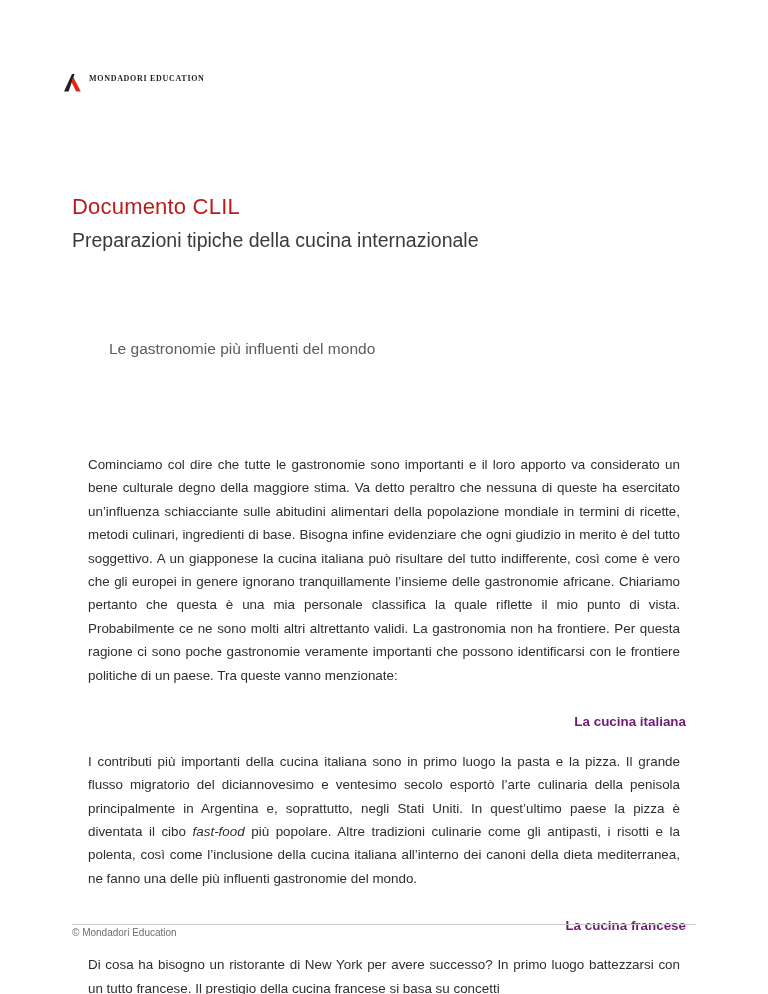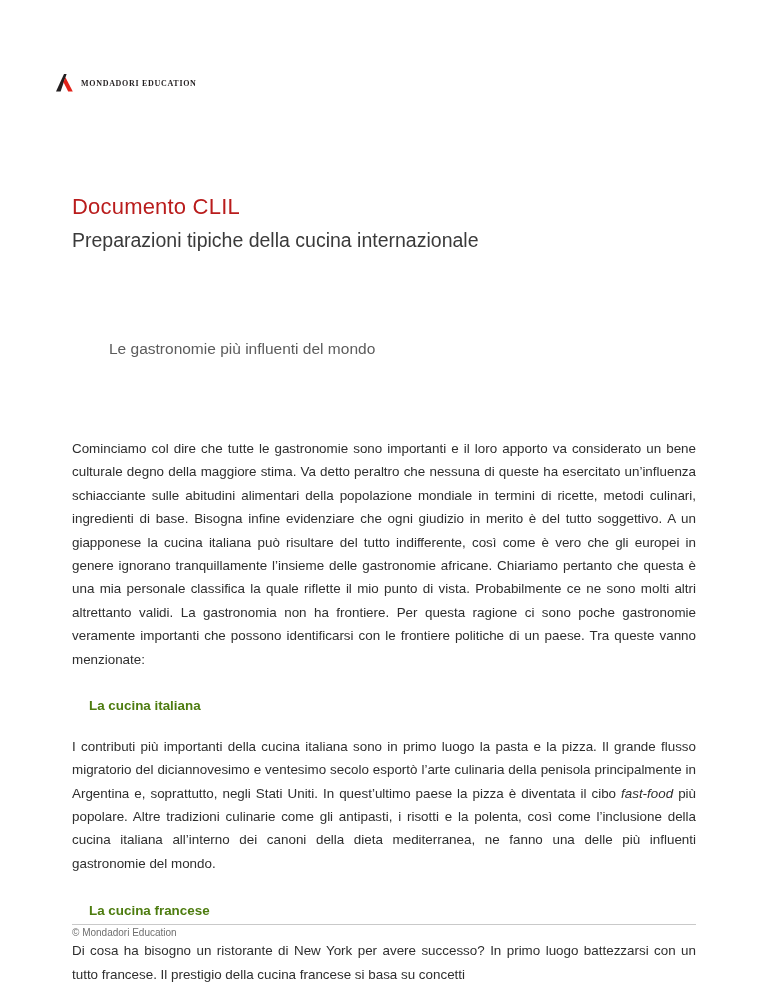--- a/index.html
+++ b/index.html
@@ -6,22 +6,22 @@
   body {
     width: 768px; height: 994px;
     font-family: "Liberation Sans", sans-serif;
     color: #2e2e2e;
     position: relative;
     overflow: hidden;
   }
   .page { position: absolute; inset: 0; background: #ffffff; }
 
   .logo {
-    position: absolute; left: 56px; top: 74px;
-    display: flex; align-items: center; gap: 6px;
+    position: absolute; left: 64px; top: 74px;
+    display: flex; align-items: flex-start; gap: 6px;
   }
   .logo svg { display: block; }
   .brand-name {
     font-family: "Liberation Serif", serif;
     font-size: 8px; font-weight: bold; letter-spacing: 0.7px;
     color: #231f20; text-transform: uppercase;
   }
 
   .doc-type {
     position: absolute; left: 72px; top: 194px;
@@ -37,25 +37,25 @@
     position: absolute; left: 101px; top: 332px;
     margin: 8px; font-size: 15.5px; font-weight: normal;
     color: #5c5c5c;
   }
 
   .content {
     position: absolute; left: 72px; top: 437px; width: 624px;
     font-size: 13.4px; line-height: 23.4px;
     text-align: justify; color: #2e2e2e;
   }
-  .content p { margin: 0; }
+  .content p { margin: 16px; }
   .section { margin-top: 23.4px; }
   .section-heading {
-    margin: 17px; font-size: 13.4px; line-height: 23.4px;
-    font-weight: bold; color: #4d7c0f; text-align: left;
+    margin: 10px; font-size: 13.4px; line-height: 23.4px;
+    font-weight: bold; color: #701a75; text-align: right;
   }
   em { font-style: italic; }
 
   .footer {
     position: absolute; left: 72px; right: 72px; top: 924px;
     border-top: 1px solid #c9c9c9;
     padding-top: 2px;
     font-size: 10px; color: #6e6e6e;
   }
 </style>

